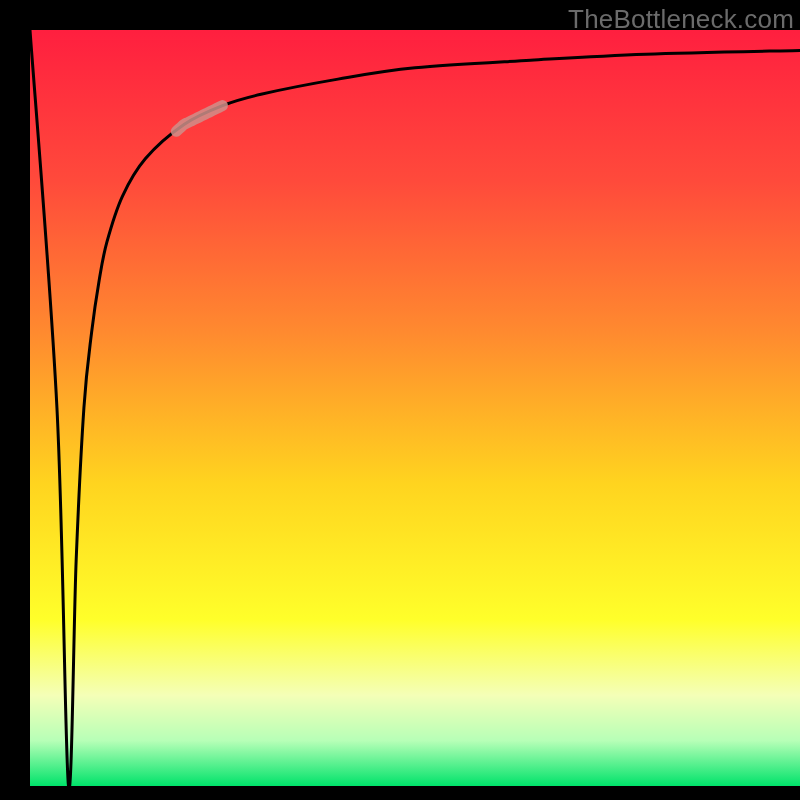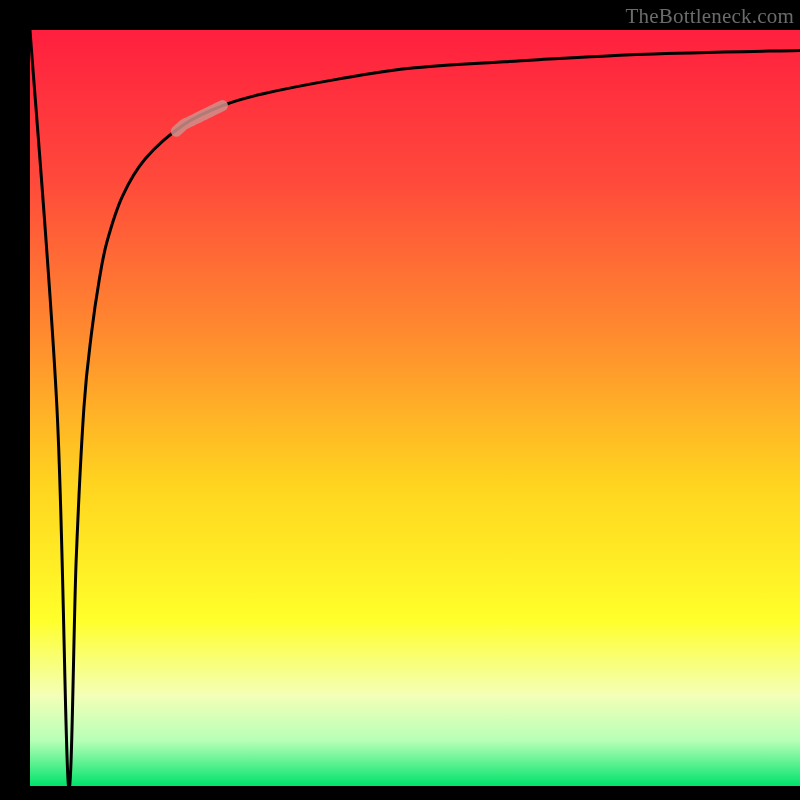--- a/index.html
+++ b/index.html
@@ -19,22 +19,22 @@
     overflow: hidden;
   }
   .gradient {
     position: absolute;
     inset: 0;
   }
   .watermark {
     position: absolute;
     top: 4px;
     right: 6px;
-    font-family: Liberation Serif, serif;
-    font-size: 21px;
+    font-family: Liberation Sans, sans-serif;
+    font-size: 26px;
     color: #6b6b6b;
     letter-spacing: 0.2px;
     user-select: none;
     text-align: center;
   }
   svg.curve {
     position: absolute;
     inset: 0;
   }
 </style>

